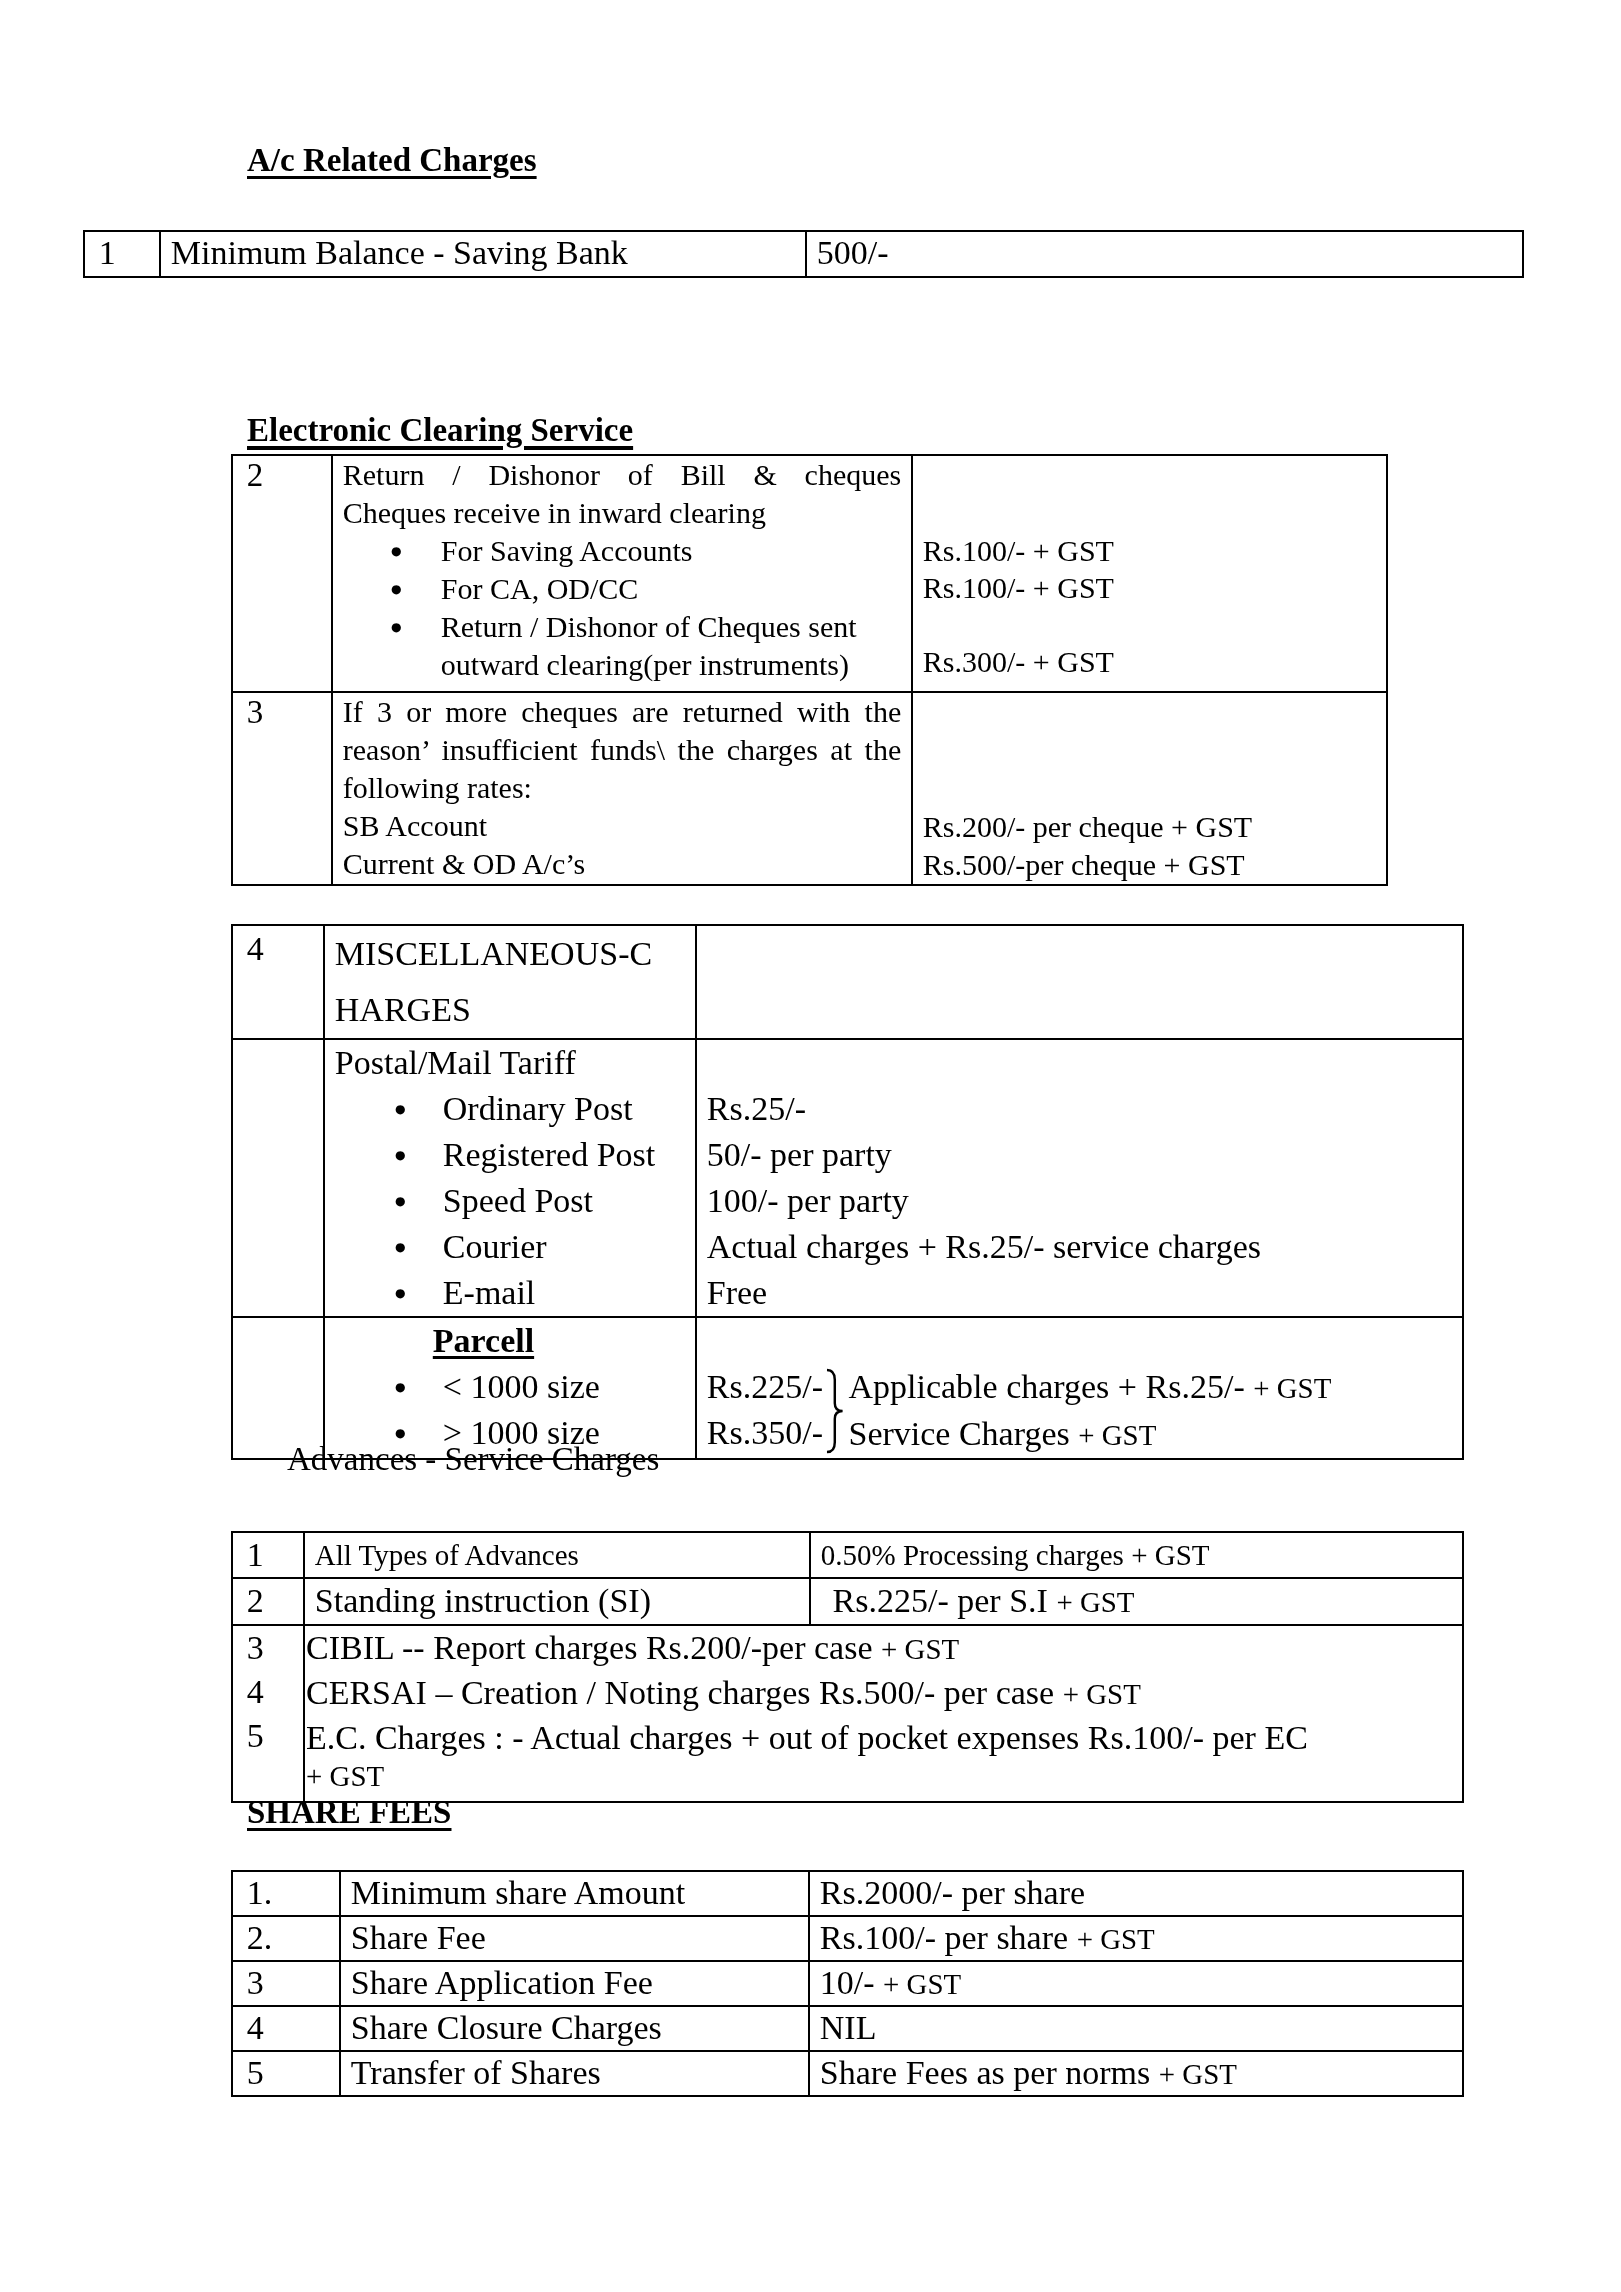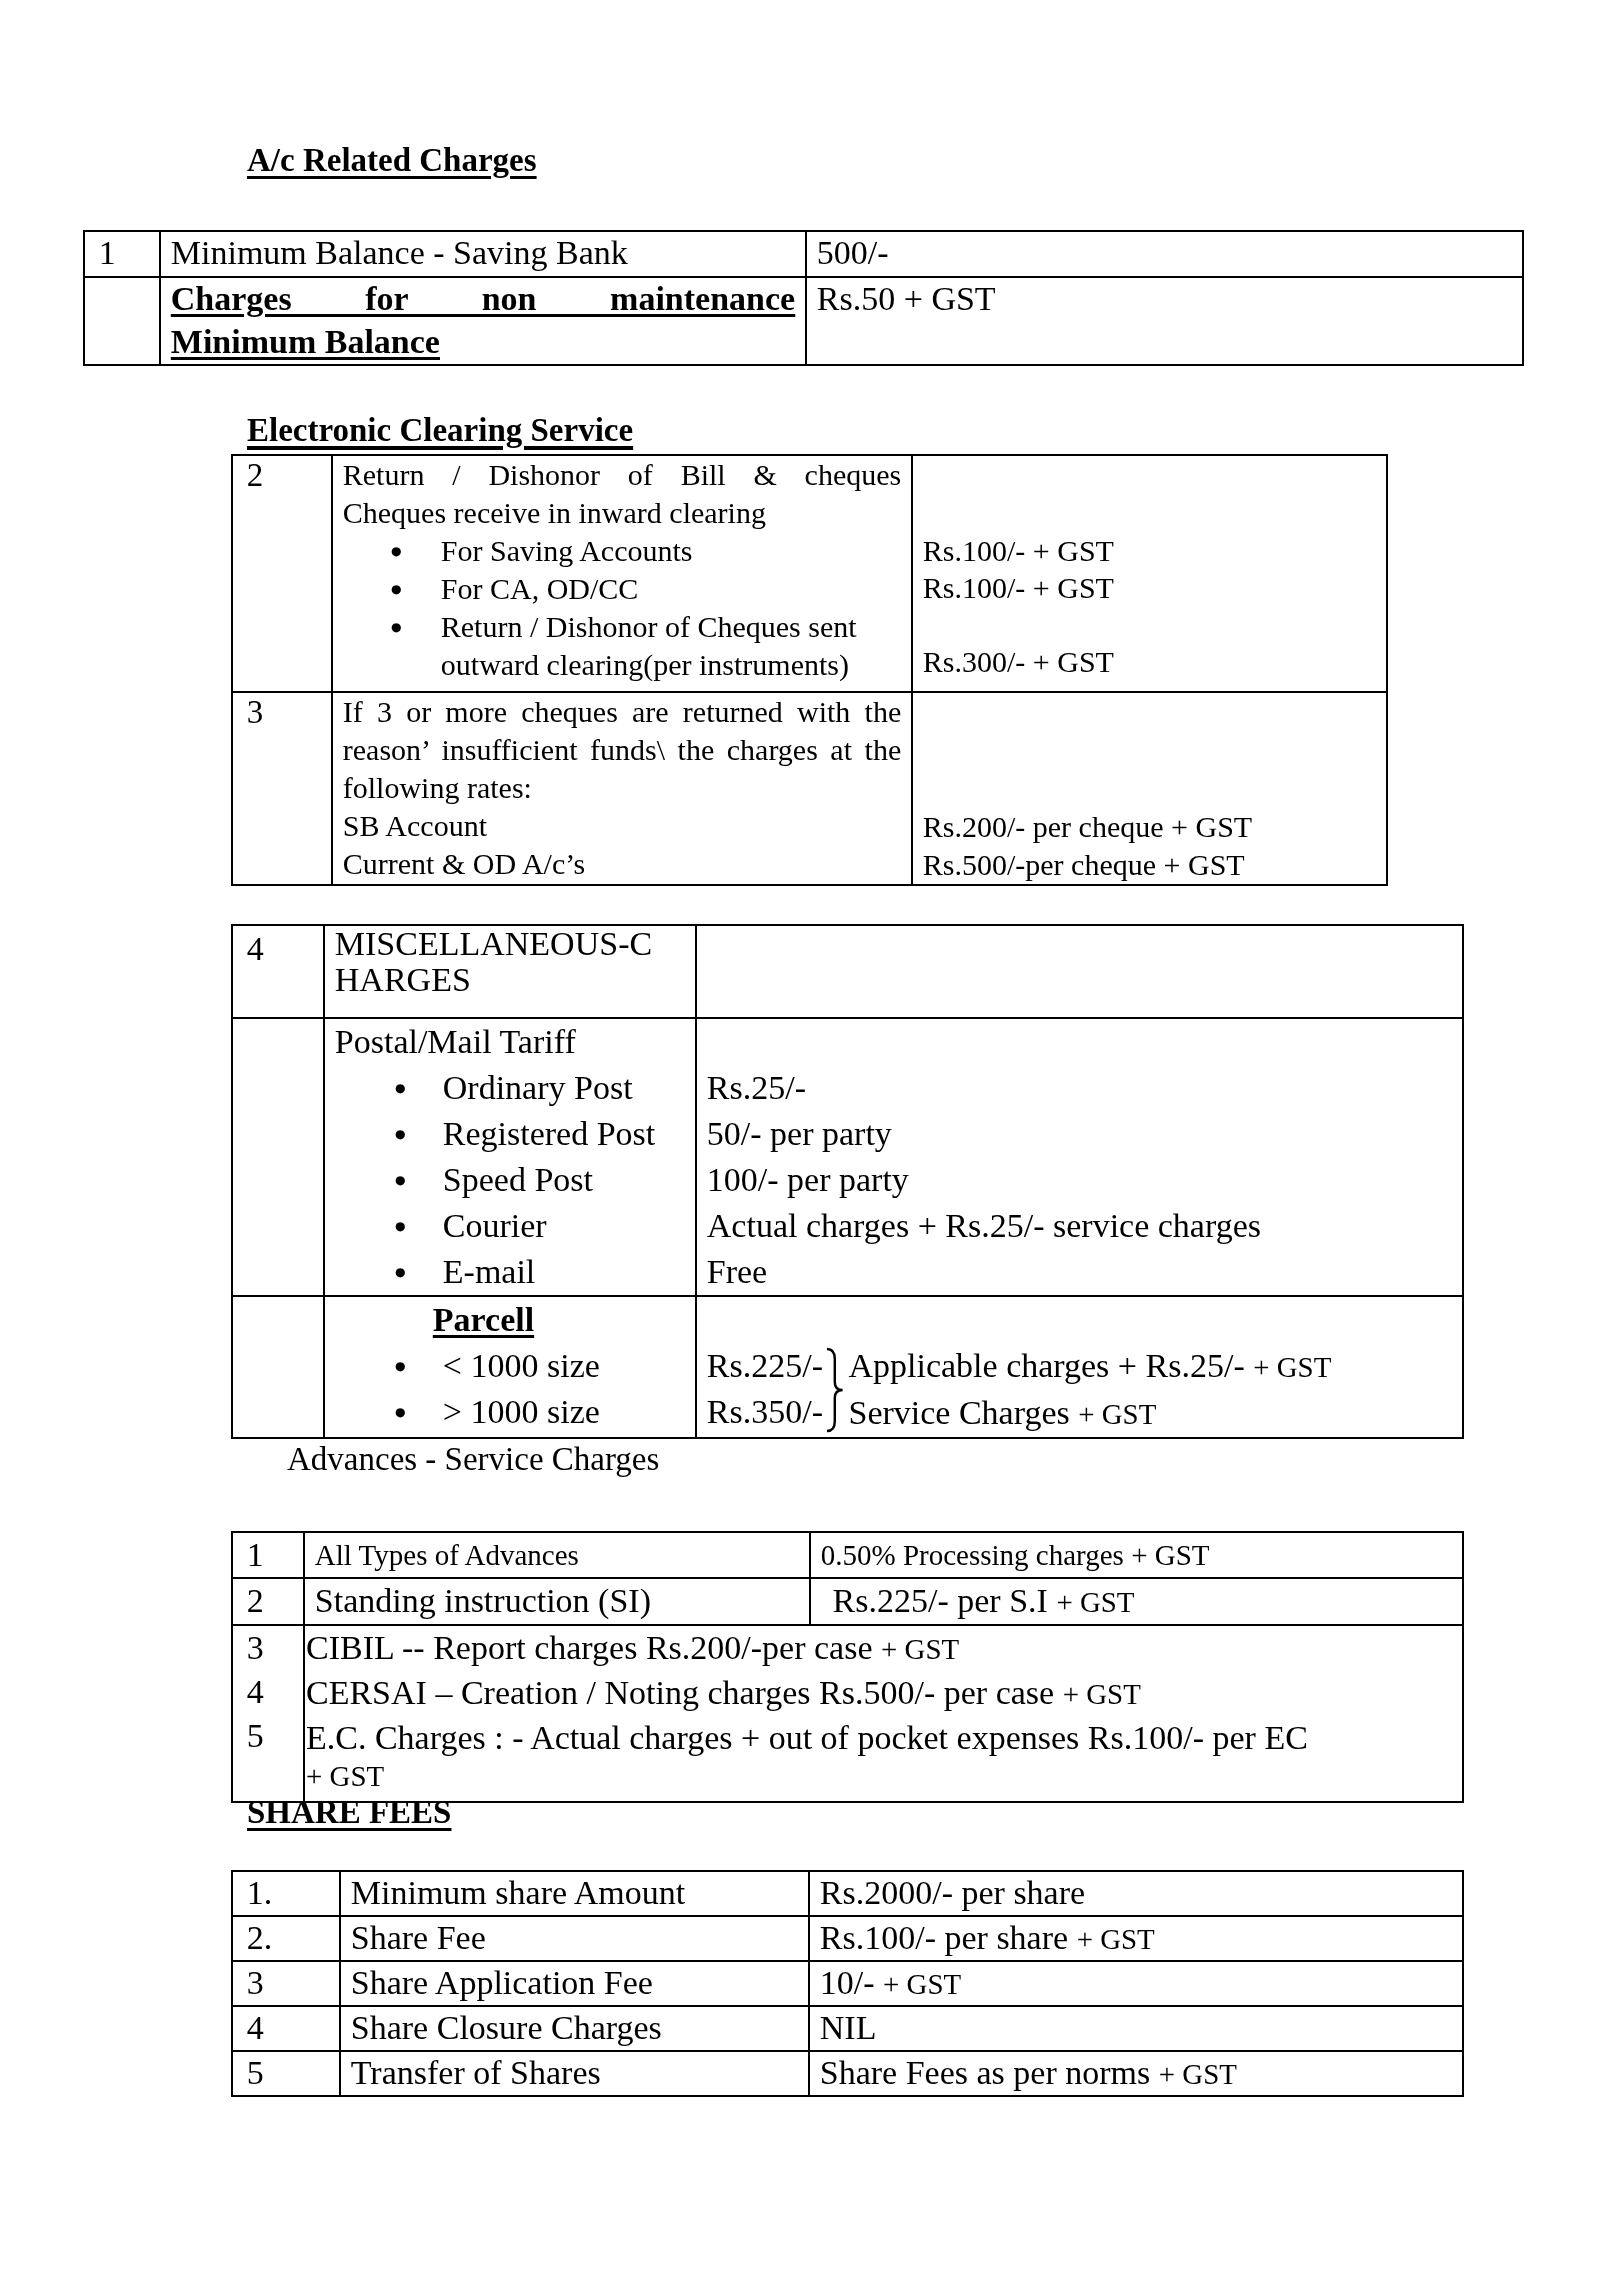--- a/index.html
+++ b/index.html
@@ -35,28 +35,20 @@
       <col style="width:76px">
       <col style="width:646px">
       <col>
     </colgroup>
   <tbody>
       <tr style="height:46px">
     <td class="num">1</td>
     <td>Minimum Balance - Saving Bank</td>
     <td>500/-</td>
   </tr>
-  <tr style="height:88px">
-    <td class="num"></td>
-    <td>
-      <div class="bold-ul justify">Charges for non maintenance</div>
-      <div class="bold-ul" style="display:inline-block">Minimum Balance</div>
-    </td>
-    <td>Rs.50 + GST</td>
-  </tr>
 </tbody>
   </table>
 
 <div class="abs heading" style="left:247px; top:412px; text-decoration-thickness:3.9px;">Electronic Clearing Service</div>
 
 <table class="t2" style="left:231px; top:454px; width:1157px;">
   <colgroup>
       <col style="width:100px">
       <col style="width:580px">
       <col>
@@ -99,21 +91,21 @@
 
 <table class="t3" style="left:231px; top:924px; width:1233px;">
   <colgroup>
       <col style="width:92px">
       <col style="width:372px">
       <col>
     </colgroup>
   <tbody>
       <tr style="height:93px">
     <td class="num">4</td>
-    <td style="line-height:36px">
+    <td style="line-height:56px">
           <span style="display:block; width:333px; word-break:break-all;">MISCELLANEOUS-CHARGES</span>
         </td>
     <td></td>
   </tr>
   <tr style="height:271px">
     <td></td>
     <td>
       <div>Postal/Mail Tariff</div>
       <ul class="bul">
         <li>Ordinary Post</li>

